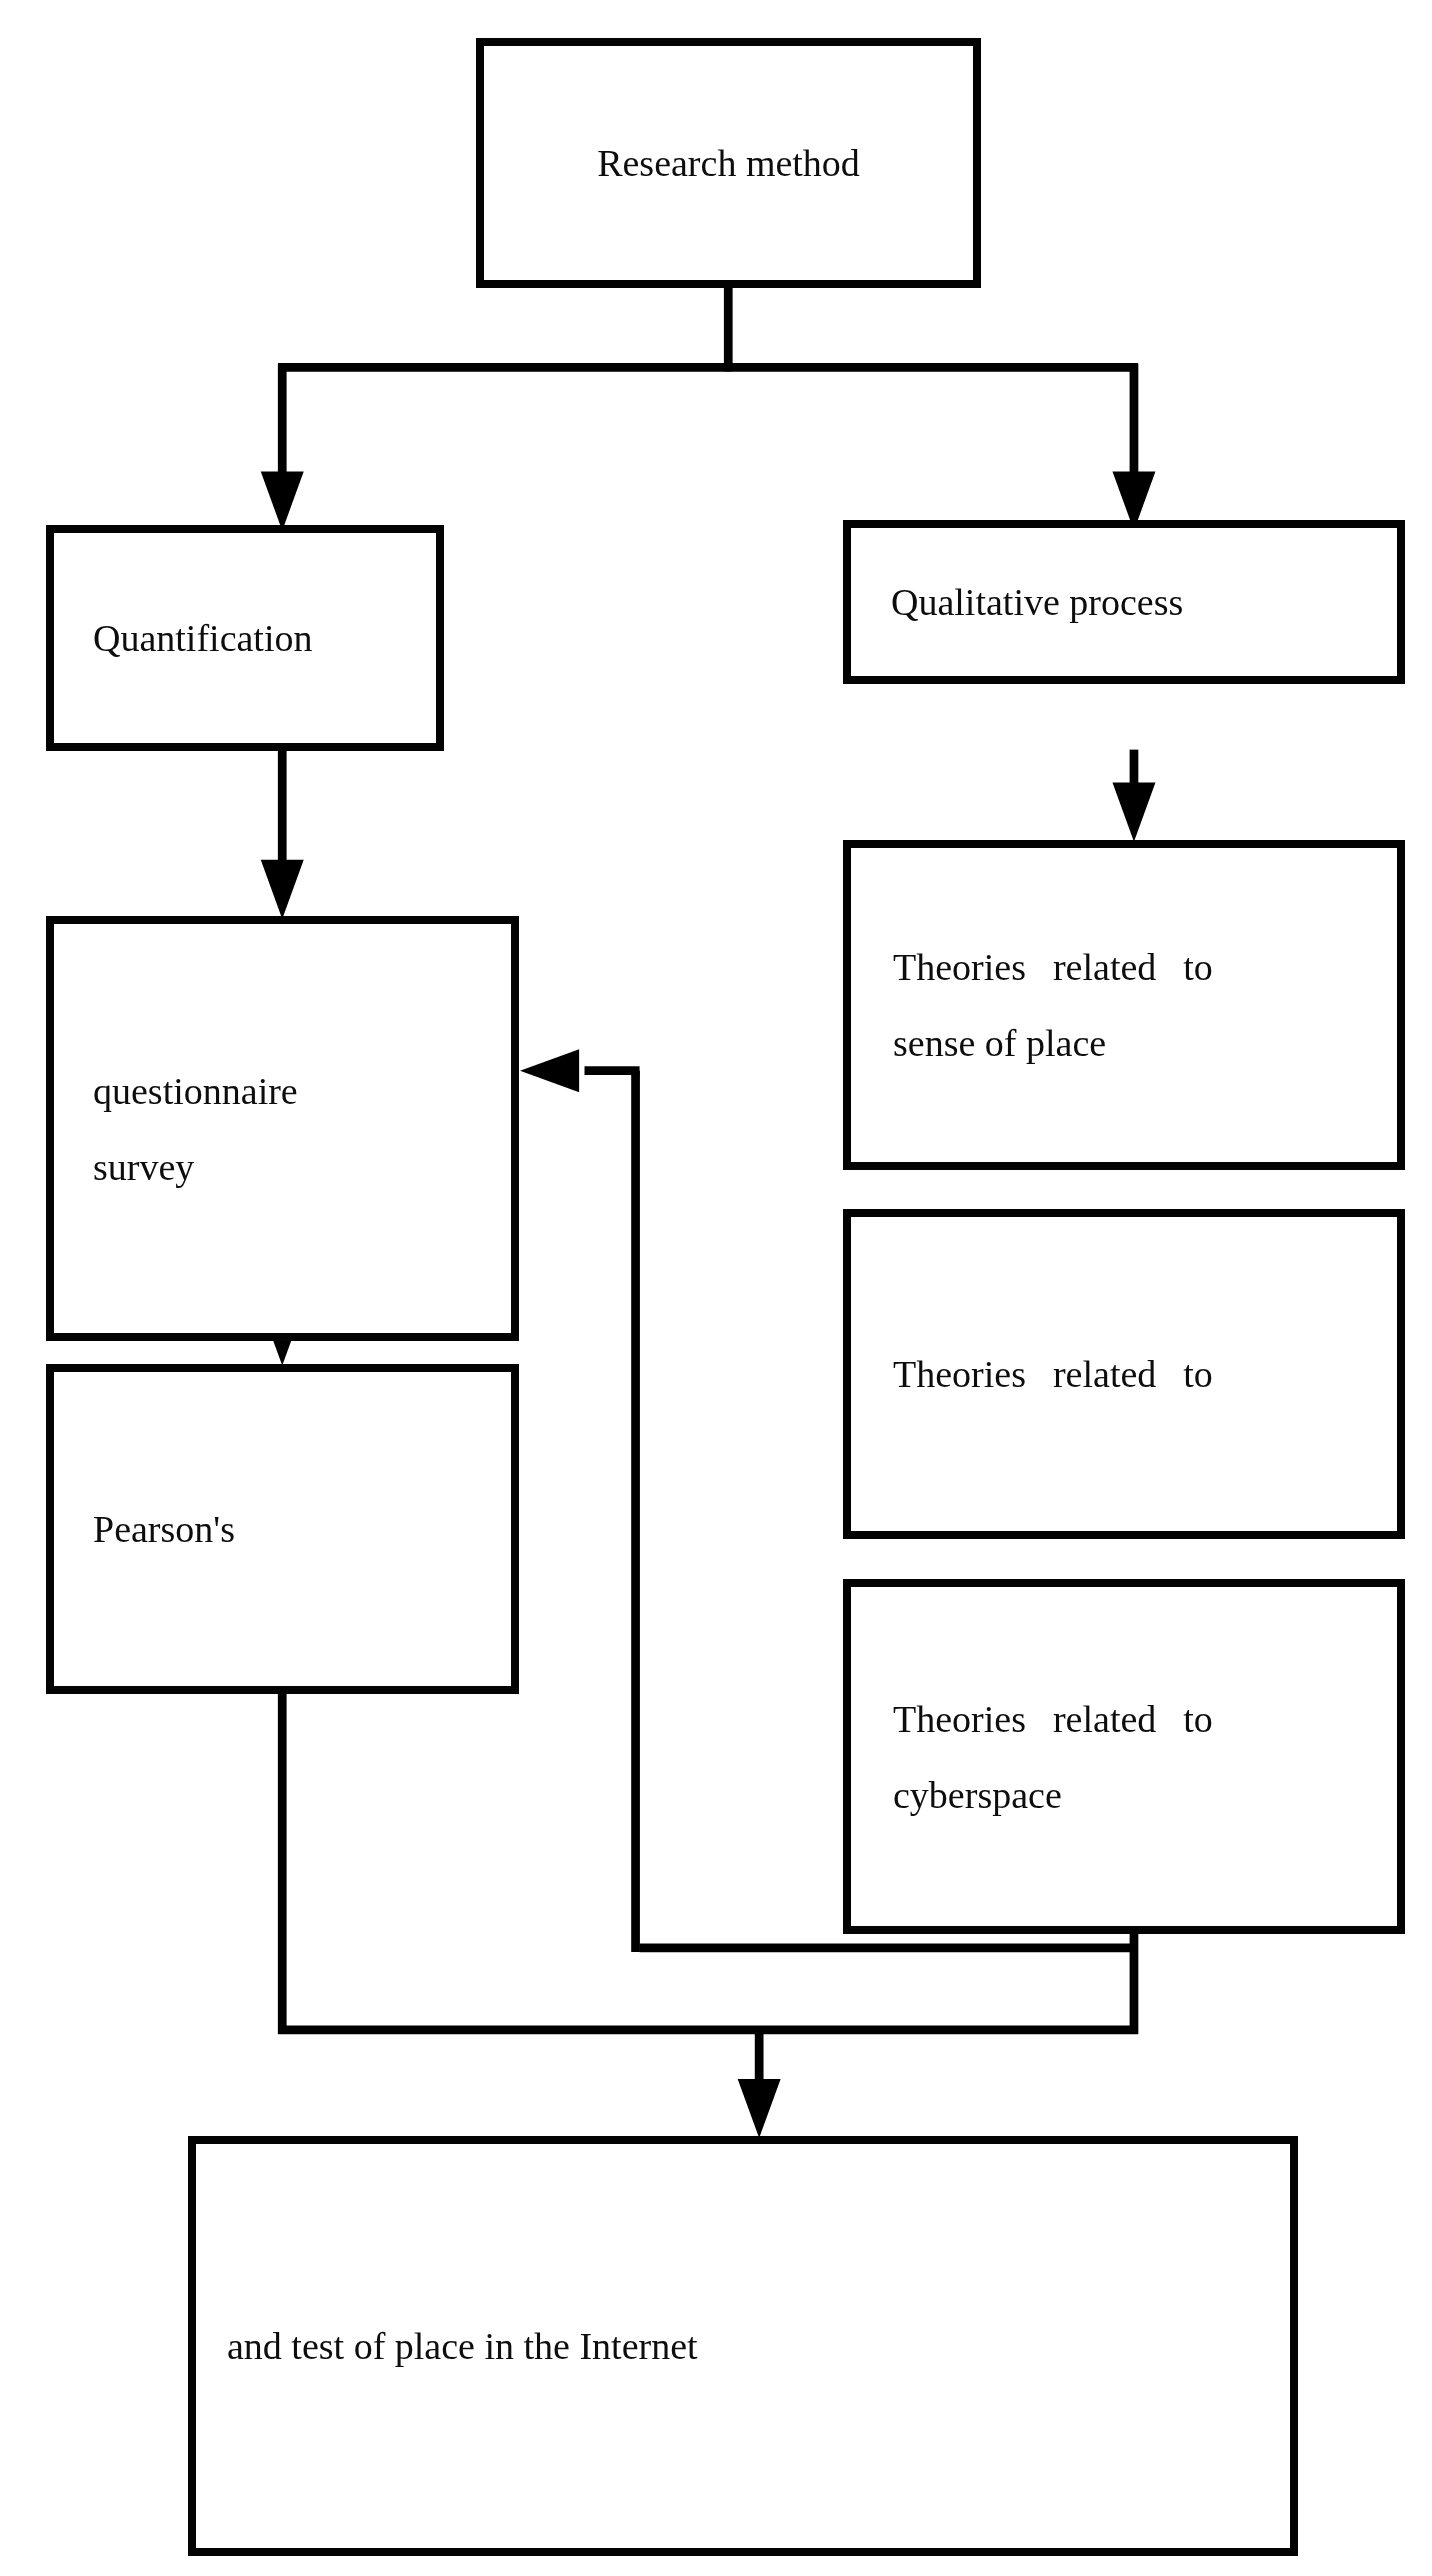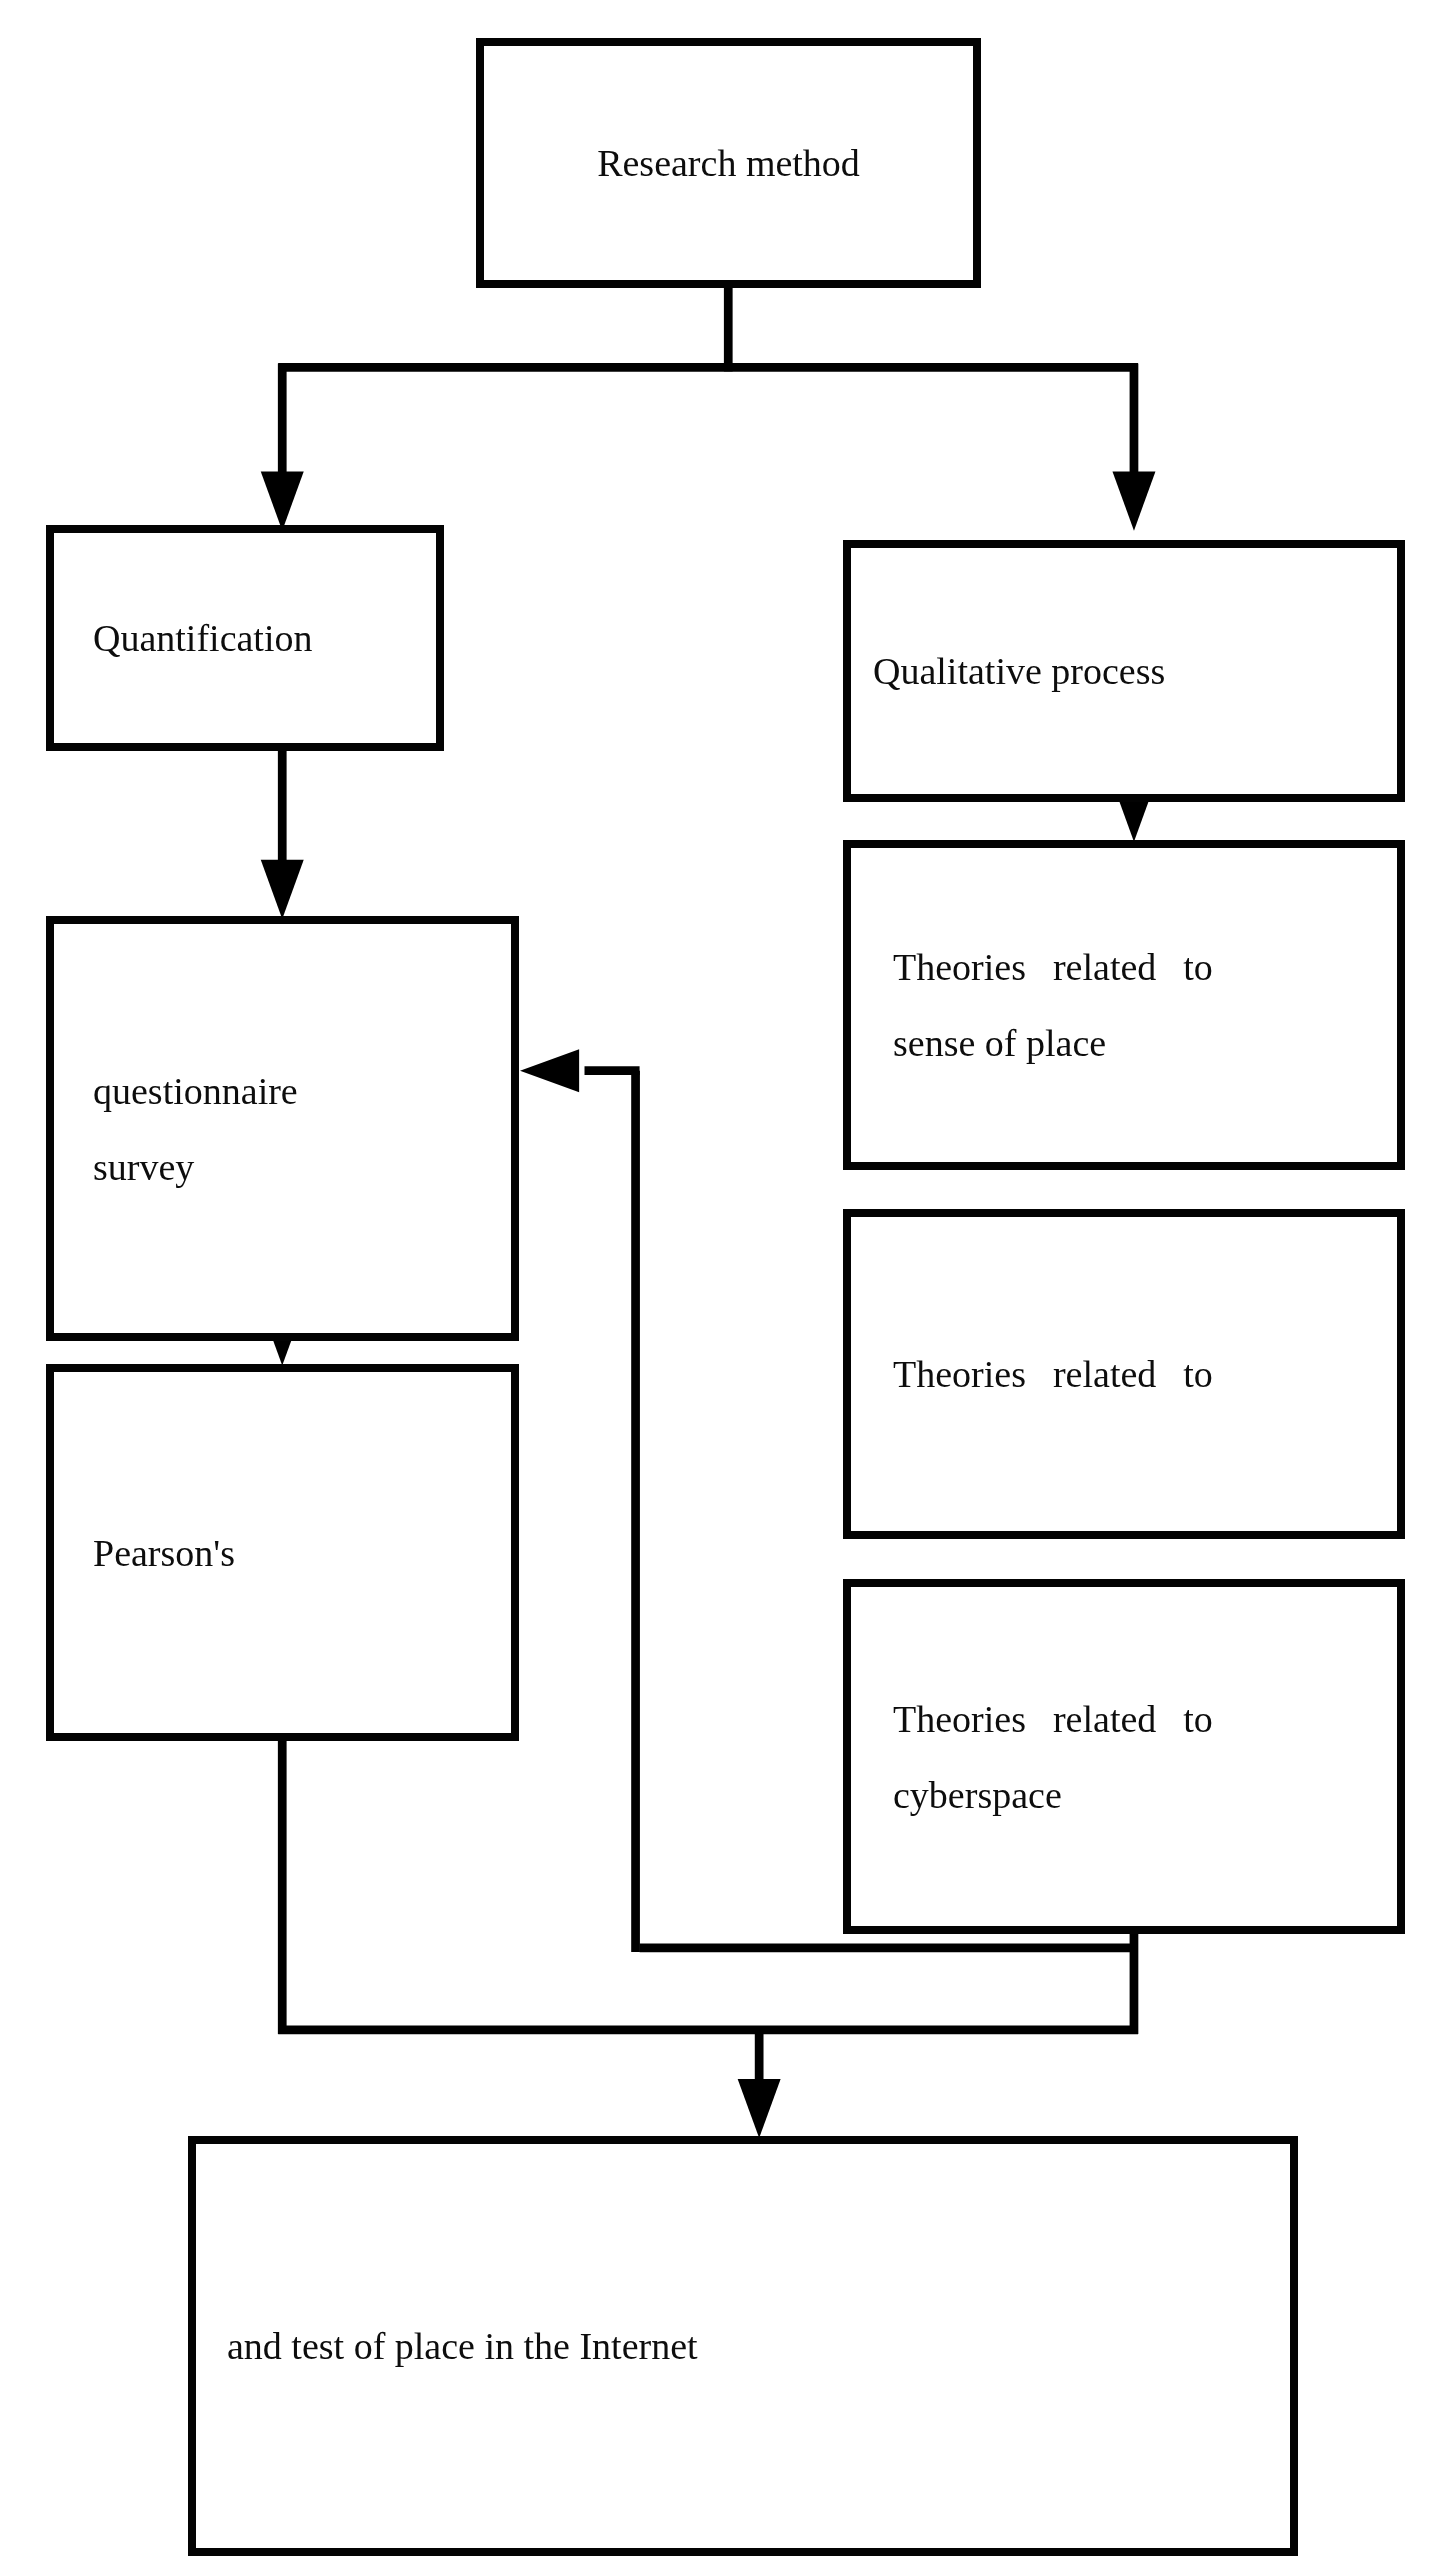--- a/index.html
+++ b/index.html
@@ -50,23 +50,23 @@
   .centered {
     align-items: center;
     text-align: center;
   }
   .ws-wide { word-spacing: 17.5px; }
   .ws-mid  { word-spacing: 14.8px; }
 
   
   #box-research   { left: 476px;  top: 38px;   width: 505px;  height: 250px; }
   #box-quant      { left: 46px;   top: 525px;  width: 398px;  height: 226px; padding-left: 39px; }
-  #box-qual       { left: 843px; top: 540px;  width: 562px;  height: 262px; padding-left: 22px; }
+  #box-qual       { left: 843px; top: 520px;  width: 562px;  height: 164px; padding-left: 40px; }
   #box-quest      { left: 46px;   top: 916px; width: 473px;  height: 425px; padding-left: 39px; }
-  #box-pearson    { left: 46px;   top: 1364px; width: 473px;  height: 377px; padding-left: 39px; }
+  #box-pearson    { left: 46px;   top: 1364px; width: 473px;  height: 330px; padding-left: 39px; }
   #box-tsense     { left: 843px; top: 840px; width: 562px;  height: 330px; padding-left: 42px; }
   #box-tinternet  { left: 843px; top: 1209px; width: 562px;  height: 330px; padding-left: 42px; }
   #box-tcyber     { left: 843px; top: 1579px; width: 562px;  height: 355px; padding-left: 42px; }
   #box-final      { left: 188px;  top: 2136px; width: 1110px; height: 420px; padding-left: 31px; padding-right: 20px; line-height: 1.55; }
 </style>
 </head>
 <body>
 
 <div class="canvas">
 

